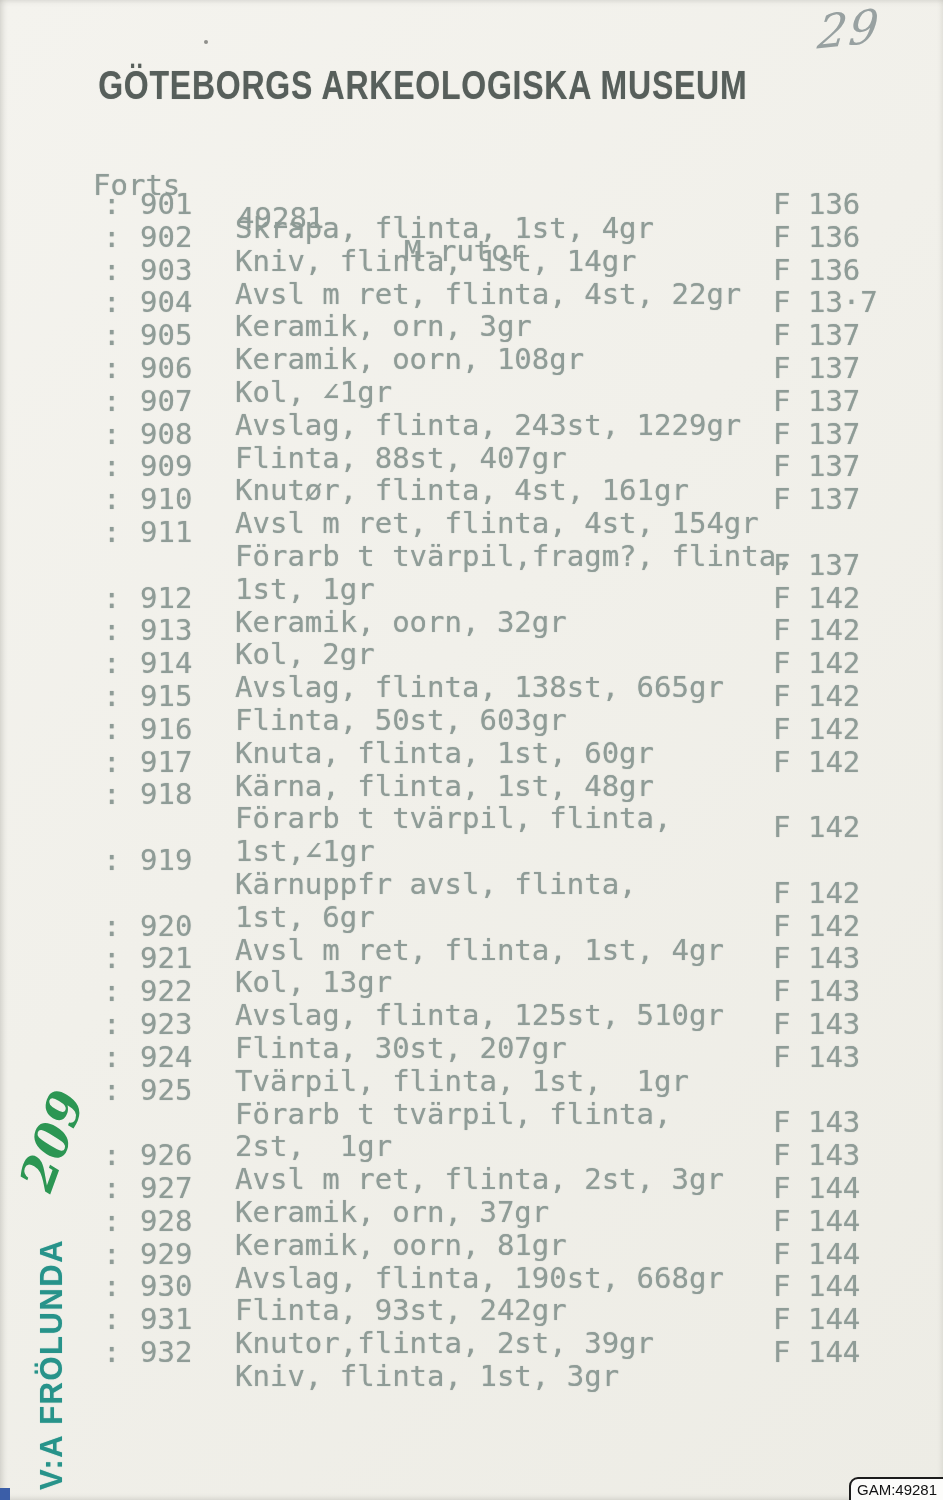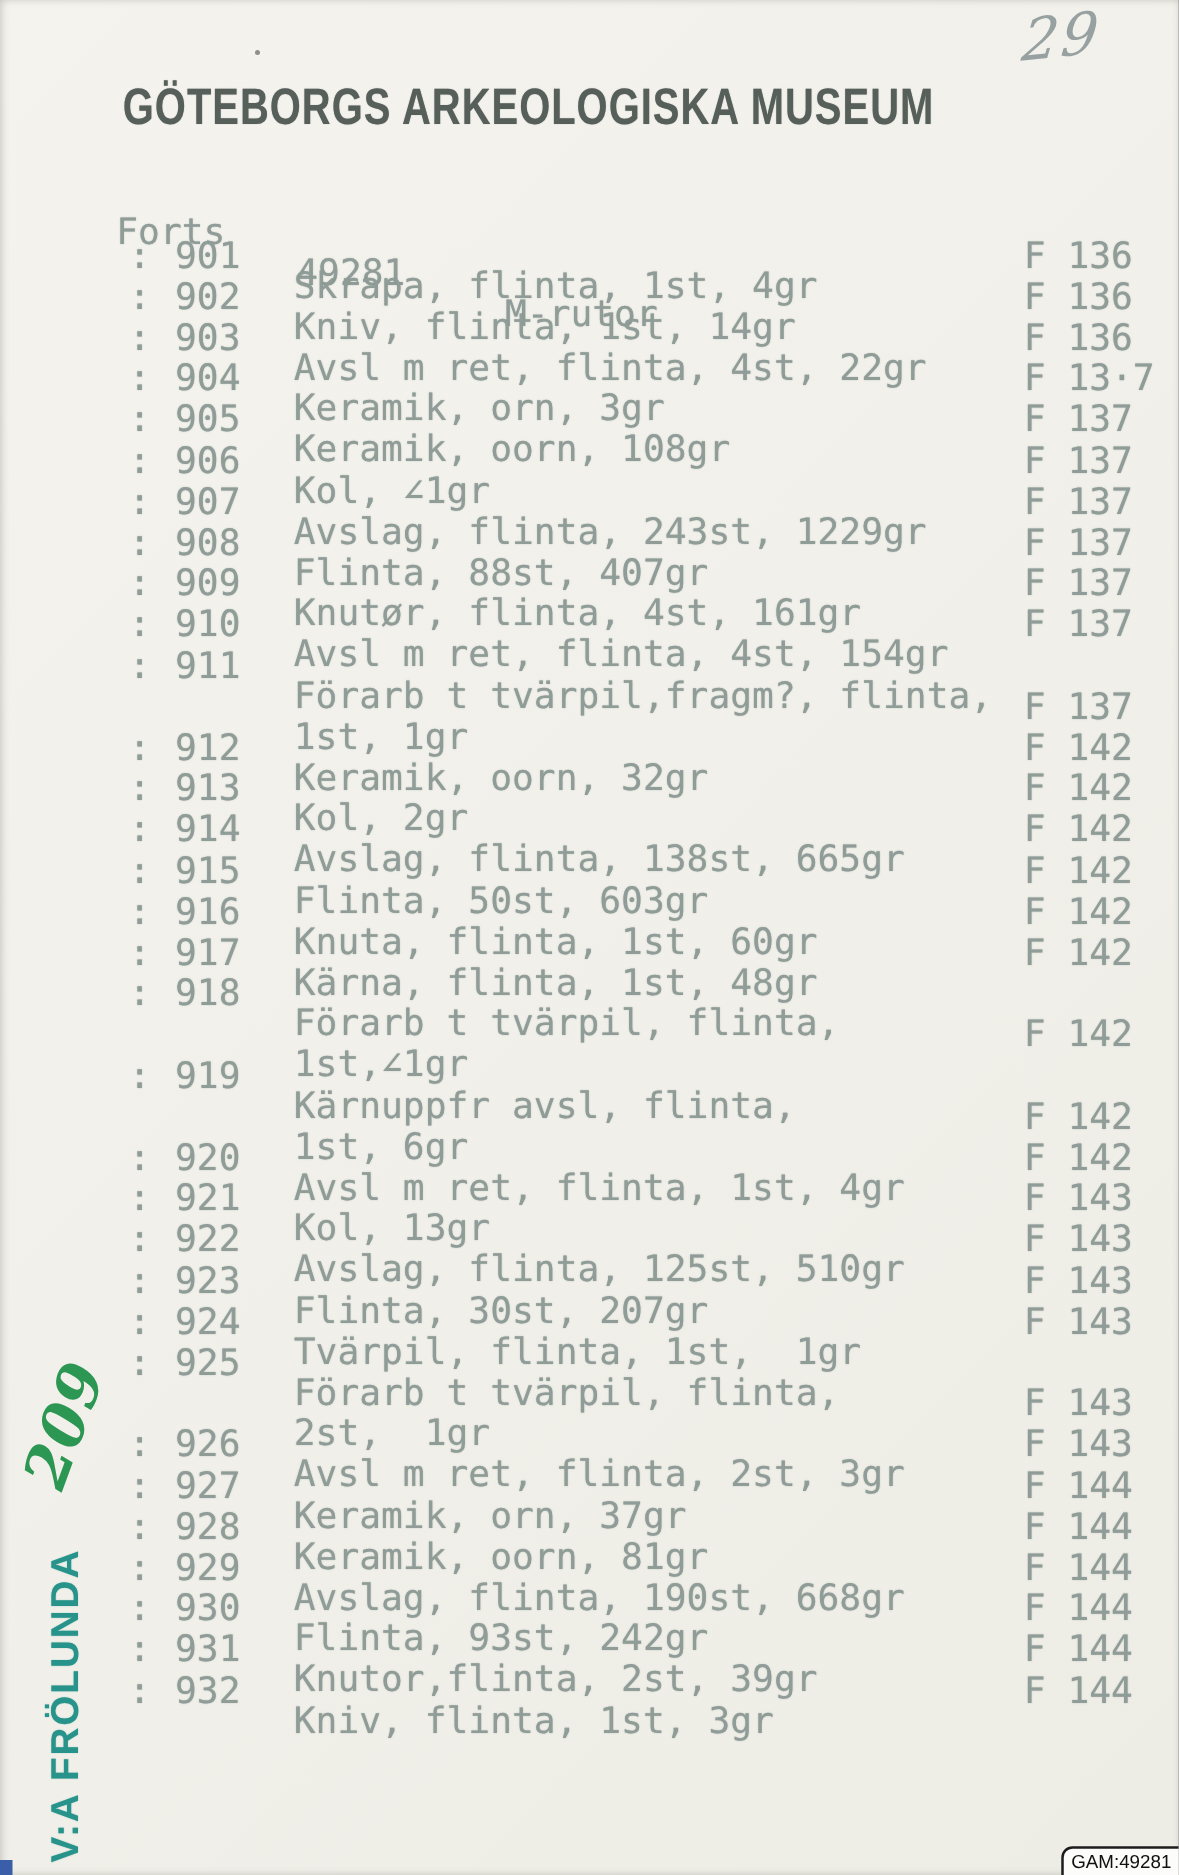--- a/index.html
+++ b/index.html
@@ -61,21 +61,21 @@
   .header-line .forts  { position: absolute; left: 93px; }
   .header-line .invnr  { position: absolute; left: 237px; }
   .header-line .sect   { position: absolute; left: 373px; margin-left: 31px; }
 
   
   .rows { position: absolute; top: 188px; left: 0; width: 943px; }
   .line { position: relative; height: 32.8px; line-height: 32.8px; }
   .line .colon { position: absolute; left: 103px; }
   .line .num   { position: absolute; left: 140px; text-align: center; }
   .line .desc  { position: absolute; left: 235px; margin-top: 24px; }
-  .line .fnum  { position: absolute; left: 819px; }
+  .line .fnum  { position: absolute; left: 773px; }
 
   
   .site-stamp {
     position: absolute; left: 34px; top: 1490px;
     width: 292px; height: 40px;
     transform: rotate(-90deg);
     transform-origin: 0 0;
     font-family: "Liberation Sans", sans-serif;
     font-weight: bold;
     font-size: 31px;

